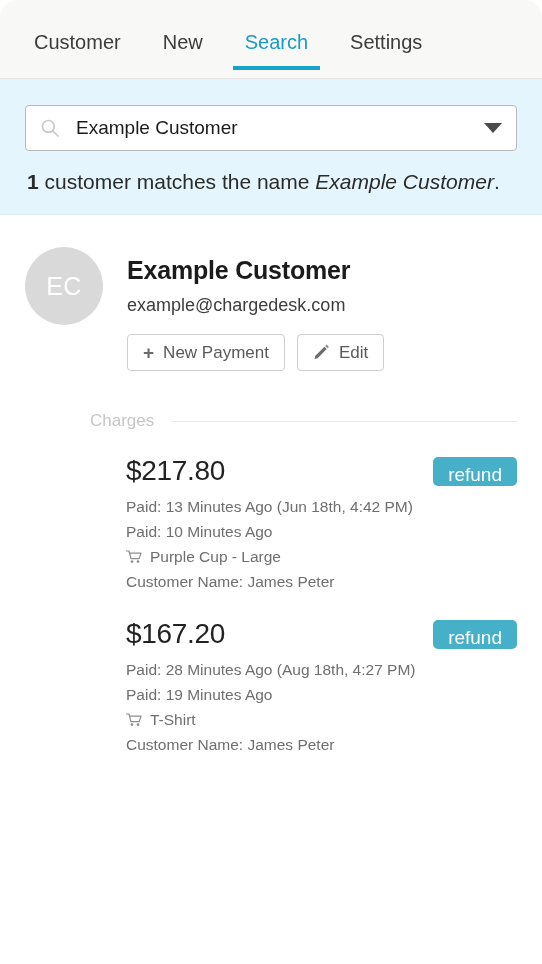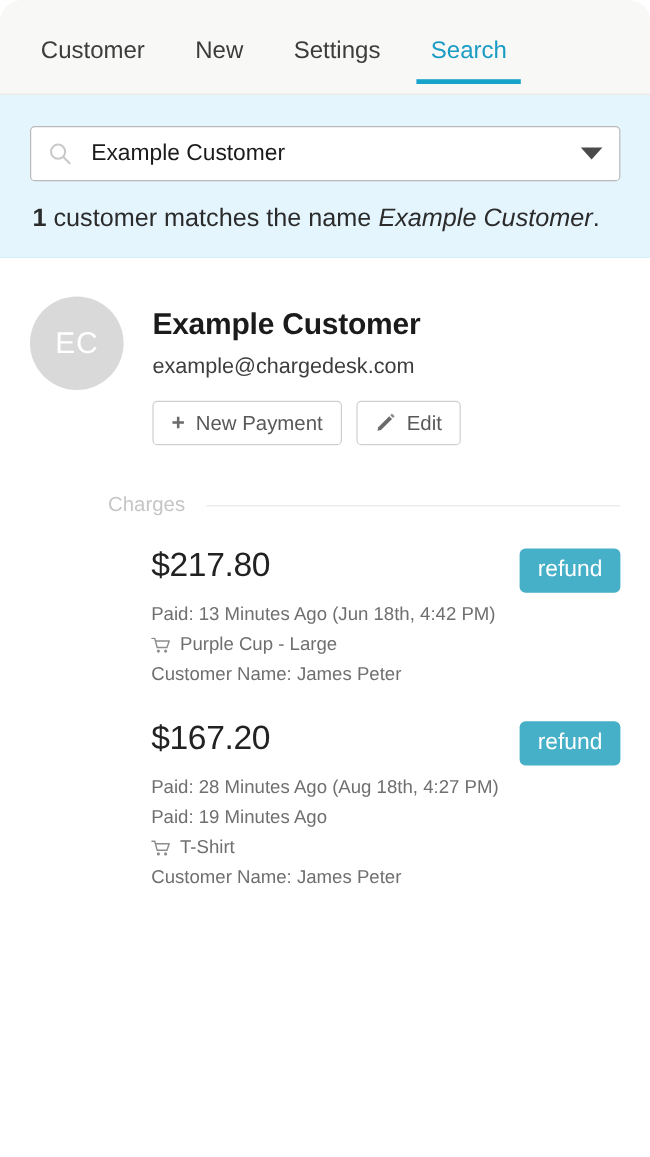--- a/index.html
+++ b/index.html
@@ -223,21 +223,21 @@
     letter-spacing: -0.3px;
   }
 
   .refund-btn {
     background: #45b0c7;
     color: #ffffff;
     font-size: 19px;
     line-height: 22px;
     border: none;
     border-radius: 5px;
-    padding: 7px 15px 8px 15px;
+    padding: 7px 15px 0 15px;
     cursor: pointer;
     font-family: "Liberation Sans", sans-serif;
     margin-top: 3px;
   }
 
   .charge-meta {
     margin-top: 6px;
   }
 
   .meta-line {
@@ -262,25 +262,25 @@
 
 <div id="app">
 
   <div class="navbar">
     <div class="nav-tab">
       <span>Customer</span>
     </div>
     <div class="nav-tab">
       <span>New</span>
     </div>
+    <div class="nav-tab active">
+      <span>Search</span>
+    </div>
     <div class="nav-tab">
       <span>Settings</span>
-    </div>
-    <div class="nav-tab active">
-      <span>Search</span>
     </div>
   </div>
 
   <div class="search-panel">
 
     <div class="search-box">
       <svg class="search-icon" viewBox="0 0 20 20">
         <circle cx="8.4" cy="8.4" r="5.9" fill="none" stroke="#c9c9c9" stroke-width="1.7"></circle>
         <line x1="12.8" y1="12.8" x2="18" y2="18" stroke="#c9c9c9" stroke-width="1.7" stroke-linecap="round"></line>
       </svg>
@@ -330,20 +330,21 @@
     <div class="charges-rule"></div>
   </div>
 
   <div class="charge">
     <div class="charge-top">
       <div class="charge-amount">$217.80</div>
       <button class="refund-btn">refund</button>
     </div>
     <div class="charge-meta">
       <div class="meta-line">Paid: 13 Minutes Ago (Jun 18th, 4:42 PM)</div>
+      <div class="meta-line">Paid: 10 Minutes Ago</div>
       <div class="meta-line">
         <svg class="cart-icon" viewBox="0 0 16 14">
           <path d="M0.5 1 H3 L5 8.6 H12.6" fill="none" stroke="#8d8d8d" stroke-width="1.2" stroke-linecap="round" stroke-linejoin="round"></path>
           <path d="M3.6 3.2 H15 L13.1 8.6" fill="none" stroke="#8d8d8d" stroke-width="1.2" stroke-linecap="round" stroke-linejoin="round"></path>
           <circle cx="6" cy="11.6" r="1.3" fill="#8d8d8d"></circle>
           <circle cx="12" cy="11.6" r="1.3" fill="#8d8d8d"></circle>
         </svg>
         <span>Purple Cup - Large</span>
       </div>
       <div class="meta-line">Customer Name: James Peter</div>

